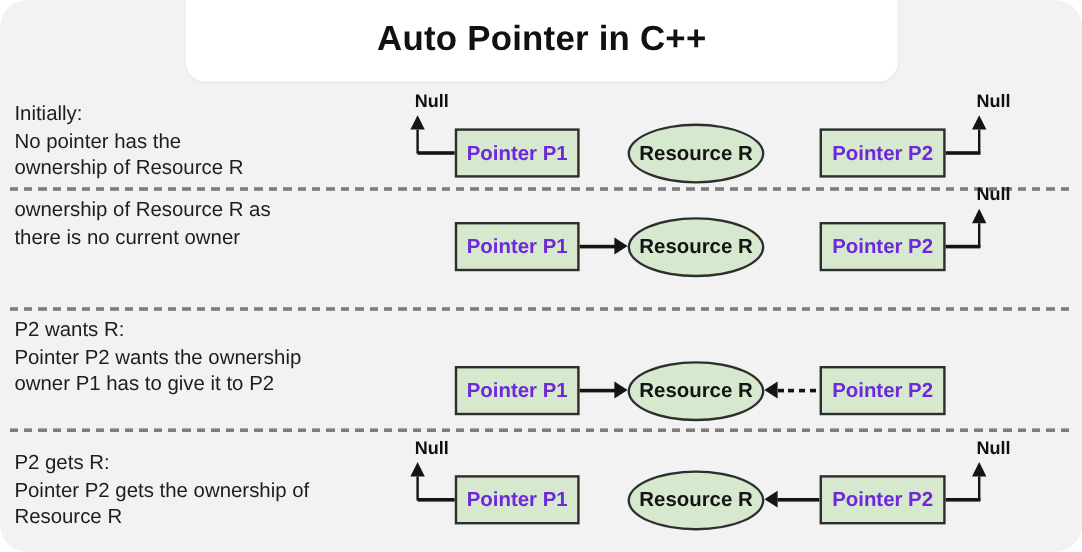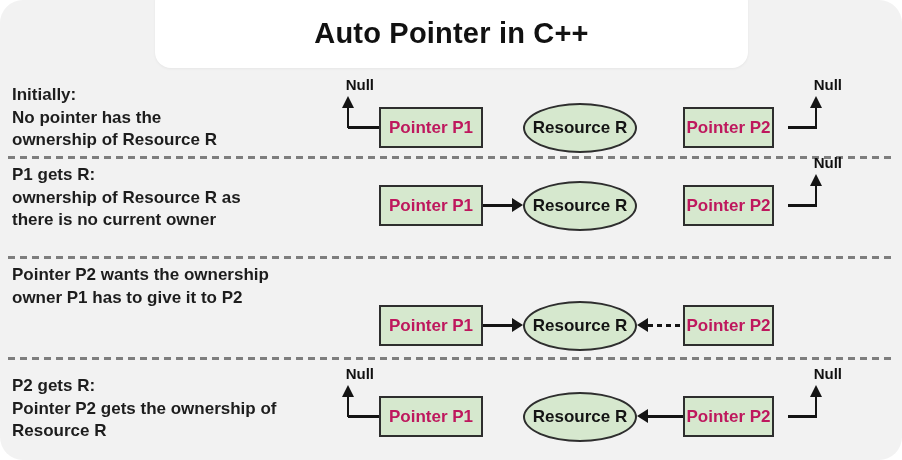--- a/index.html
+++ b/index.html
@@ -14,32 +14,32 @@
   .title-card{position:absolute;left:155px;top:-14px;width:593px;height:82px;background:var(--card);
     border-radius:16px;box-shadow:0 1px 3px rgba(0,0,0,0.05);display:flex;align-items:center;justify-content:center;}
   .title-card h1{margin:0;padding-top:12px;font-size:29px;font-weight:700;color:#111;letter-spacing:.2px;}
 
   
   .divider{position:absolute;left:8px;width:886px;height:3px;
     background:repeating-linear-gradient(to right,var(--divider) 0 7px,transparent 7px 12px);}
   .div1{top:156px}.div2{top:256px}.div3{top:357px}
 
   
-  .desc{position:absolute;left:12px;color:var(--text);font-weight:700;font-size:17px;line-height:22.5px;}
+  .desc{position:absolute;left:12px;color:var(--text);font-weight:400;font-size:17px;line-height:22.5px;}
   .d1{top:84px}.d2{top:164px}.d3{top:264px}.d4{top:375px}
 
   
   .drow{position:absolute;left:0;width:902px;height:128px;}
   .r1{top:64px}.r2{top:142px}.r3{top:262px}.r4{top:353px}
 
   .node-box{position:absolute;top:43px;width:104px;height:41px;box-sizing:border-box;
     background:var(--node-fill);border:2px solid var(--node-border);
-    display:flex;align-items:center;justify-content:center;font-weight:700;font-size:17px;color:#be185d;}
+    display:flex;align-items:center;justify-content:center;font-weight:700;font-size:17px;color:#6d28d9;}
   .p1{left:379px}
-  .p2{left:683px;width:91px}
+  .p2{left:683px;width:105px}
   .node-ellipse{position:absolute;left:523px;top:39px;width:114px;height:50px;box-sizing:border-box;
     background:var(--node-fill);border:2px solid var(--node-border);border-radius:50%;
     display:flex;align-items:center;justify-content:center;font-weight:700;font-size:17px;color:#141414;}
 
   .hline{position:absolute;top:62px;height:2.5px;background:var(--line);}
   .vline{position:absolute;top:44px;height:20px;width:2.5px;background:var(--line);}
   .tri-up{position:absolute;top:32px;width:0;height:0;
     border-left:6.5px solid transparent;border-right:6.5px solid transparent;border-bottom:12px solid var(--line);}
   .tri-right{position:absolute;top:56px;width:0;height:0;
     border-top:7px solid transparent;border-bottom:7px solid transparent;border-left:11px solid var(--line);}
@@ -68,26 +68,26 @@
   <div class="divider div2"></div>
   <div class="divider div3"></div>
 
   <div class="desc d1">
     <div>Initially:</div>
     <div>No pointer has the</div>
     <div>ownership of Resource R</div>
   </div>
 
   <div class="desc d2">
-    <div>P1 gets R:</div>
     <div>ownership of Resource R as</div>
     <div>there is no current owner</div>
   </div>
 
   <div class="desc d3">
+    <div>P2 wants R:</div>
     <div>Pointer P2 wants the ownership</div>
     <div>owner P1 has to give it to P2</div>
   </div>
 
   <div class="desc d4">
     <div>P2 gets R:</div>
     <div>Pointer P2 gets the ownership of</div>
     <div>Resource R</div>
   </div>
 

